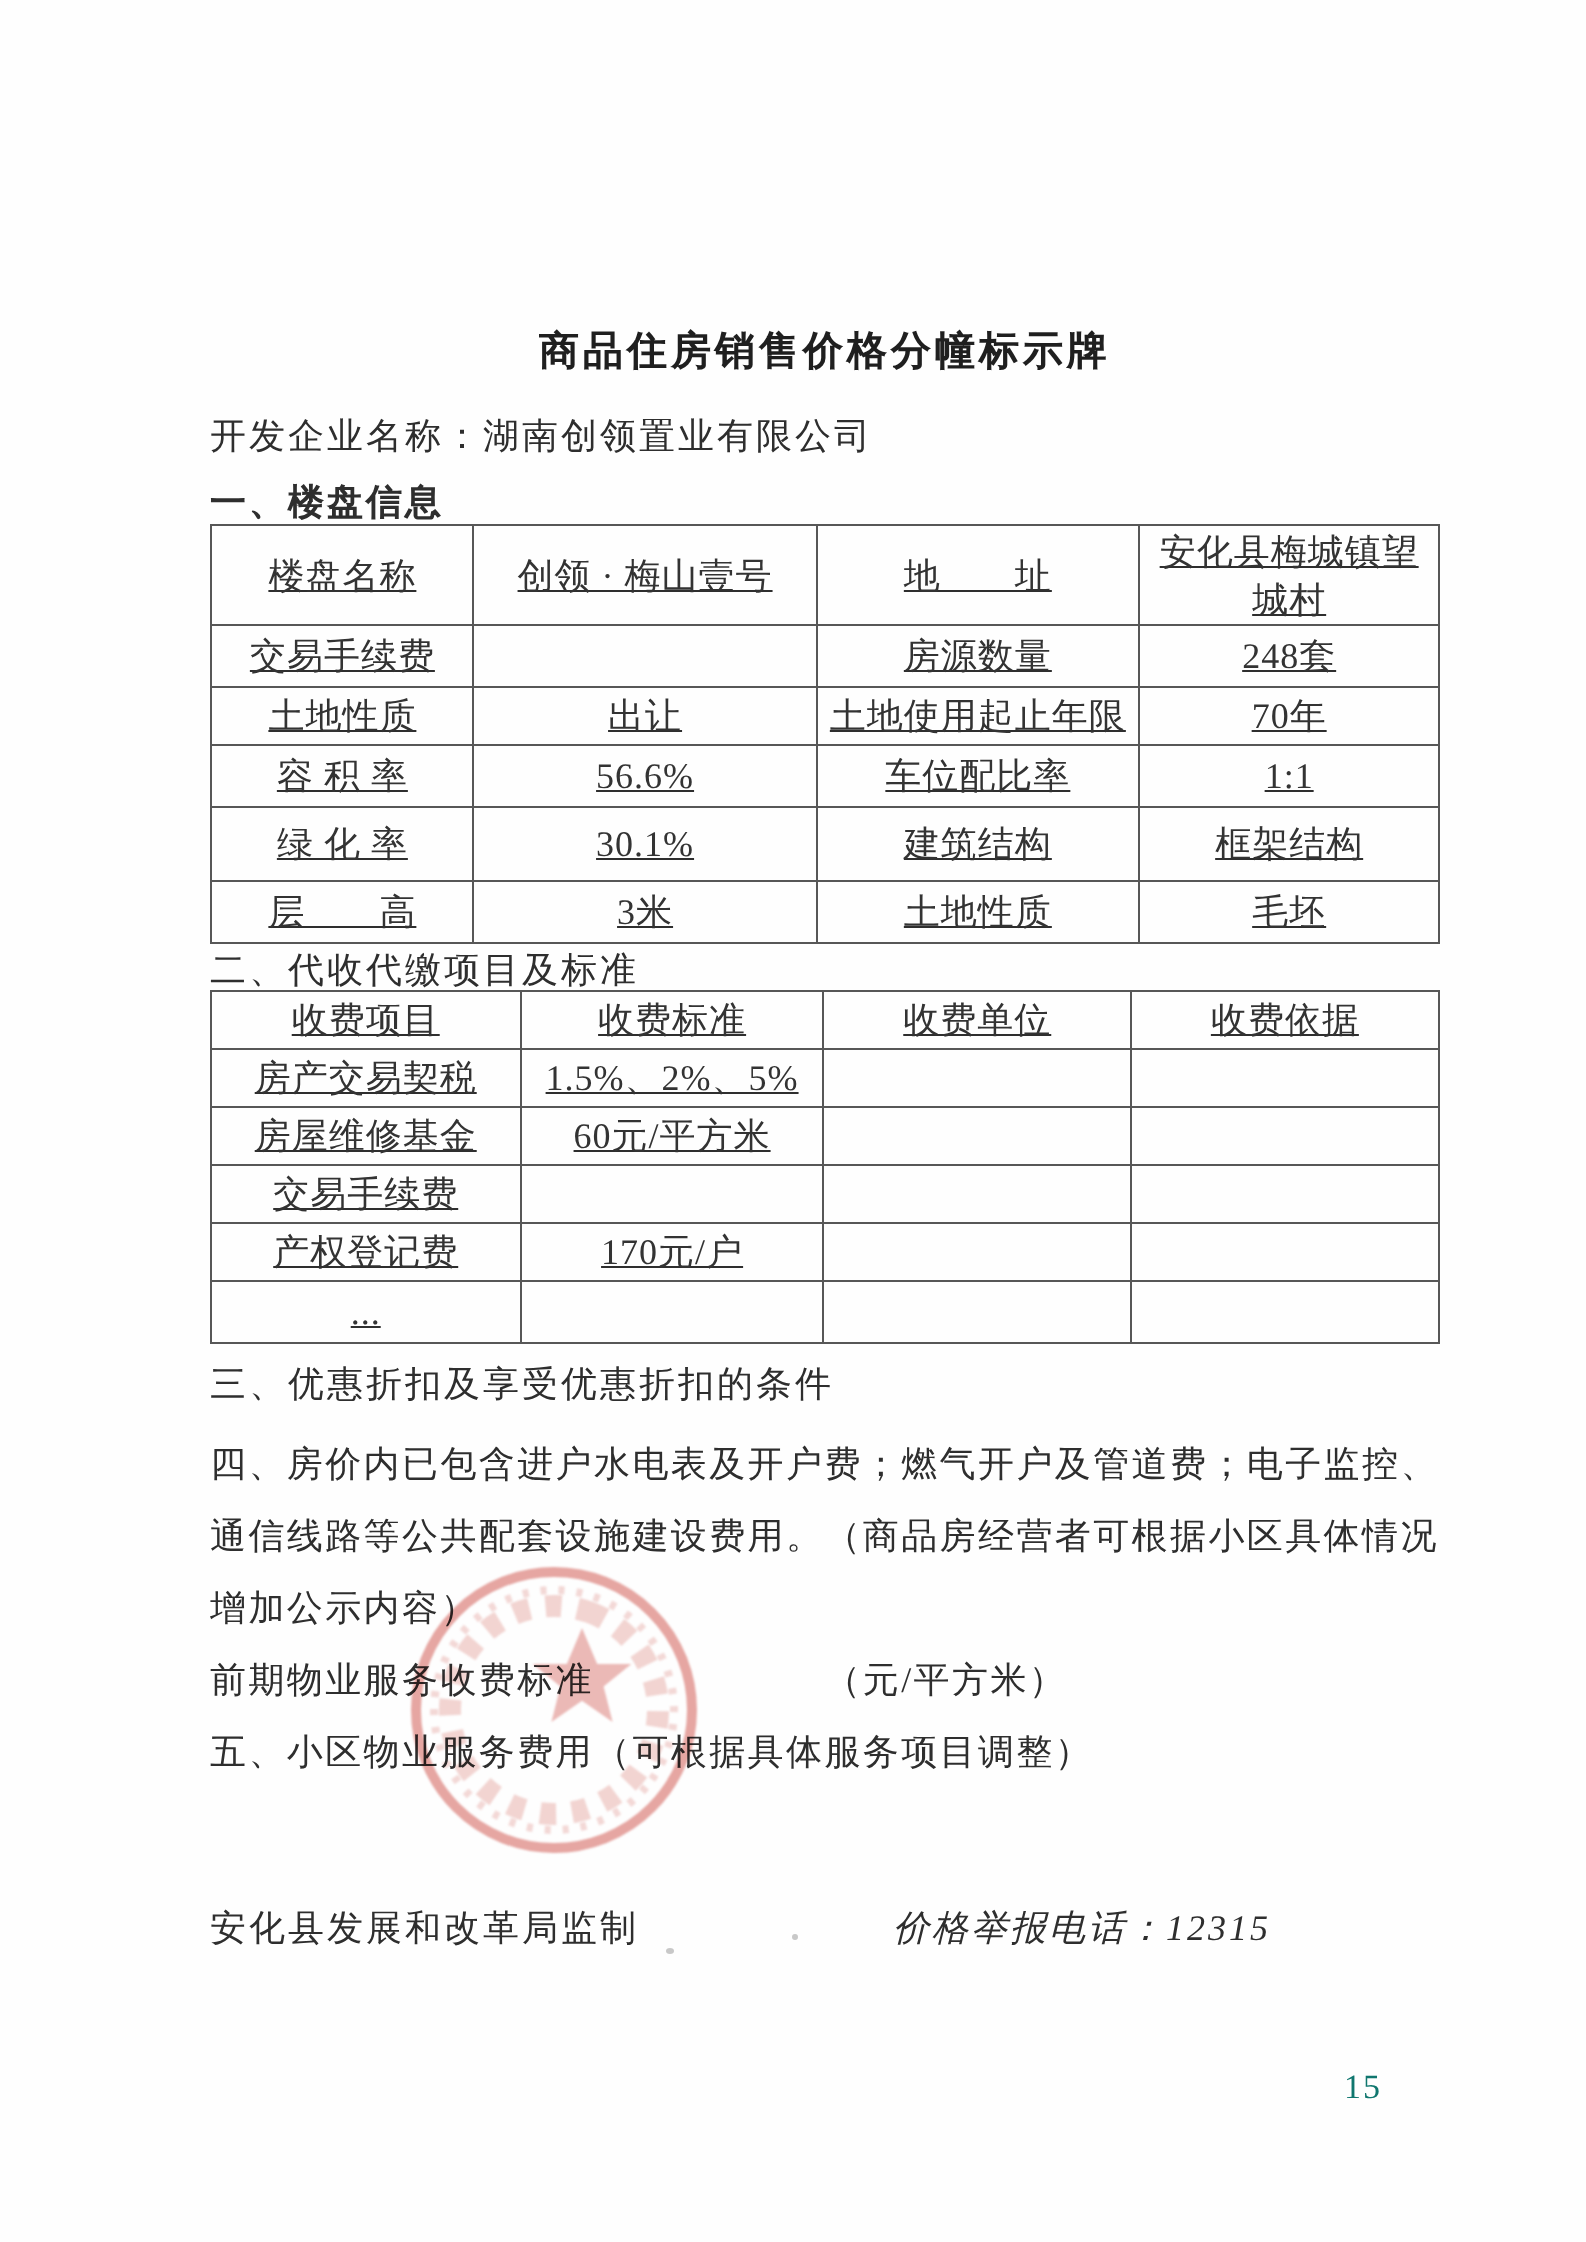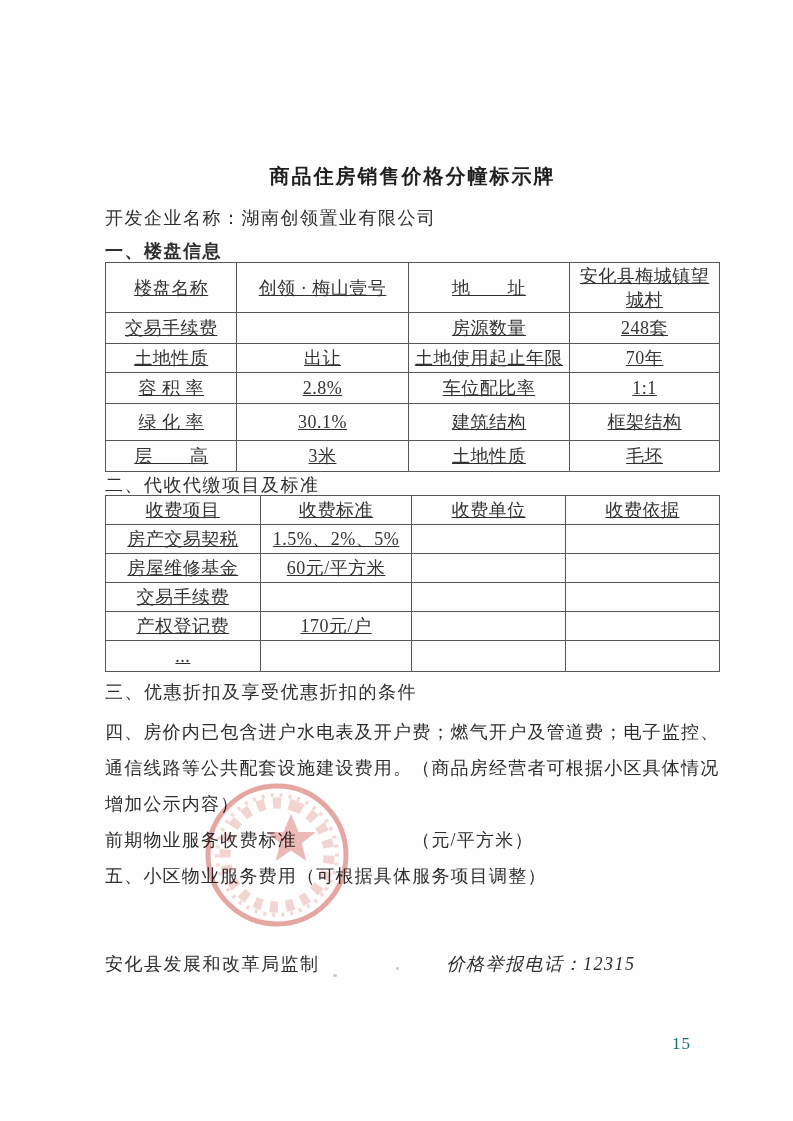--- a/index.html
+++ b/index.html
@@ -91,21 +91,21 @@
         <td>248套</td>
       </tr>
       <tr>
         <td>土地性质</td>
         <td>出让</td>
         <td>土地使用起止年限</td>
         <td>70年</td>
       </tr>
       <tr>
         <td>容 积 率</td>
-        <td>2.8%</td>
+        <td>56.6%</td>
         <td>车位配比率</td>
         <td>1:1</td>
       </tr>
       <tr>
         <td>绿 化 率</td>
         <td>30.1%</td>
         <td>建筑结构</td>
         <td>框架结构</td>
       </tr>
       <tr>

